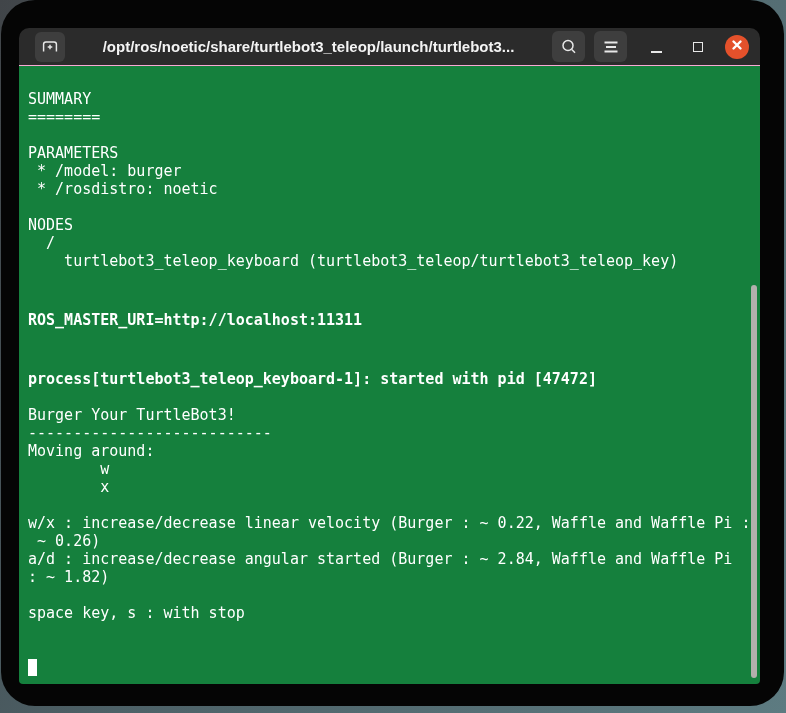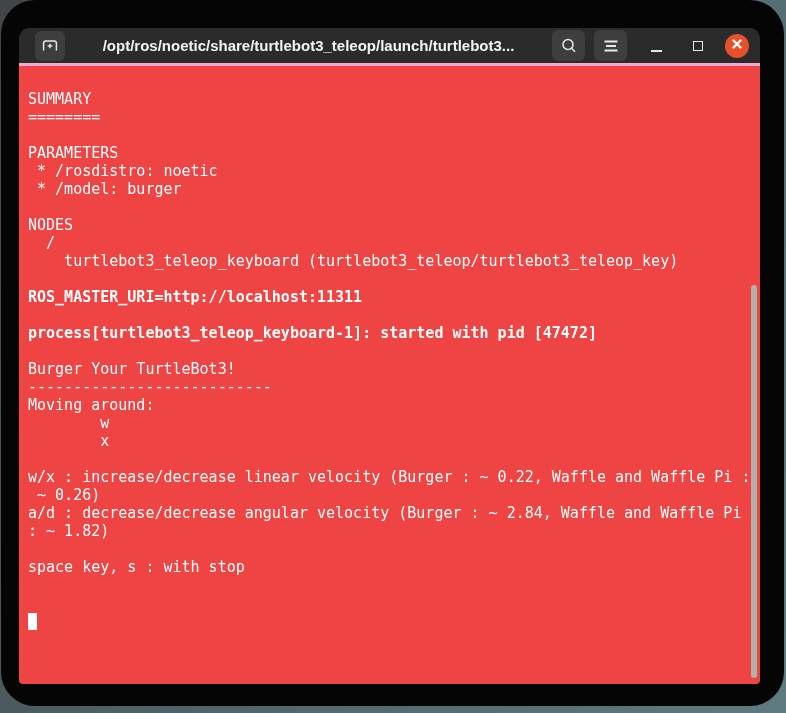--- a/index.html
+++ b/index.html
@@ -16,21 +16,21 @@
   }
   
   .window {
     position: absolute; left: 19px; top: 28px; width: 741px; height: 656px;
     border-radius: 10px 10px 4px 4px; overflow: hidden;
     display: flex; flex-direction: column;
   }
   .titlebar {
     height: 38px; background: #2b2b2b; flex: 0 0 38px;
     display: flex; align-items: center;
-    border-bottom: 3px solid #f9a8d4;
+    border-bottom: 1px solid #f9a8d4;
   }
   .tb-btn {
     background: #3e3e3e; border: none; border-radius: 6px;
     width: 30px; height: 30px; padding: 0;
     display: flex; align-items: center; justify-content: center;
     cursor: pointer;
   }
   .tb-btn svg { display: block; }
   .new-tab { margin-left: 16px; }
   .search-btn { width: 33px; height: 31px; }
@@ -52,28 +52,28 @@
   .min-glyph { width: 11px; height: 2px; background: #e8e8e8; margin-top: 10px; }
   .max-glyph { width: 10px; height: 10px; border: 1.5px solid #e8e8e8; background: transparent; }
   .close-btn {
     margin-left: 14px; margin-right: 11px;
     width: 24px; height: 24px; border-radius: 50%;
     background: #e4512b; border: none; padding: 0; cursor: pointer;
     display: flex; align-items: center; justify-content: center;
   }
   
   .terminal {
-    flex: 1; background: #ef4444; position: relative;
+    flex: 1; background: #15803d; position: relative;
     padding: 6px 0 0 9px; overflow: hidden;
     font-family: "DejaVu Sans Mono", monospace;
     font-size: 15px; line-height: 18px; color: #ffffff;
     cursor: text;
   }
   .tline { white-space: pre; height: 18px; }
-  .tline.bold { font-weight: bold; }
+  .tline.bold { font-weight: bold; margin-top: 23px; }
   .cursor-block {
     display: inline-block; width: 9px; height: 17px;
     background: #ffffff; vertical-align: text-bottom;
   }
   .scroll-thumb {
     position: absolute; right: 3px; top: 219px;
     width: 6px; height: 393px; border-radius: 3px;
     background: #b3b0ad; cursor: pointer;
   }
 </style>
@@ -130,40 +130,40 @@
     </div>
   </div>
 
   <div class="terminal">
     <div id="term-lines">
         <div class="tline"></div>
         <div class="tline">SUMMARY</div>
         <div class="tline">========</div>
         <div class="tline"></div>
         <div class="tline">PARAMETERS</div>
+        <div class="tline"> * /model: burger</div>
         <div class="tline"> * /rosdistro: noetic</div>
-        <div class="tline"> * /model: burger</div>
         <div class="tline"></div>
         <div class="tline">NODES</div>
         <div class="tline">  /</div>
         <div class="tline">    turtlebot3_teleop_keyboard (turtlebot3_teleop/turtlebot3_teleop_key)</div>
         <div class="tline"></div>
         <div class="tline bold">ROS_MASTER_URI=http://localhost:11311</div>
         <div class="tline"></div>
         <div class="tline bold">process[turtlebot3_teleop_keyboard-1]: started with pid [47472]</div>
         <div class="tline"></div>
         <div class="tline">Burger Your TurtleBot3!</div>
         <div class="tline">---------------------------</div>
         <div class="tline">Moving around:</div>
         <div class="tline">        w</div>
         <div class="tline">        x</div>
         <div class="tline"></div>
         <div class="tline">w/x : increase/decrease linear velocity (Burger : ~ 0.22, Waffle and Waffle Pi :</div>
         <div class="tline"> ~ 0.26)</div>
-        <div class="tline">a/d : decrease/decrease angular velocity (Burger : ~ 2.84, Waffle and Waffle Pi</div>
+        <div class="tline">a/d : increase/decrease angular started (Burger : ~ 2.84, Waffle and Waffle Pi</div>
         <div class="tline">: ~ 1.82)</div>
         <div class="tline"></div>
         <div class="tline">space key, s : with stop</div>
         <div class="tline"></div>
         <div class="tline"></div>
         <div class="tline"><span class="cursor-block"></span></div>
       </div>
     <div class="scroll-thumb"></div>
   </div>
 

